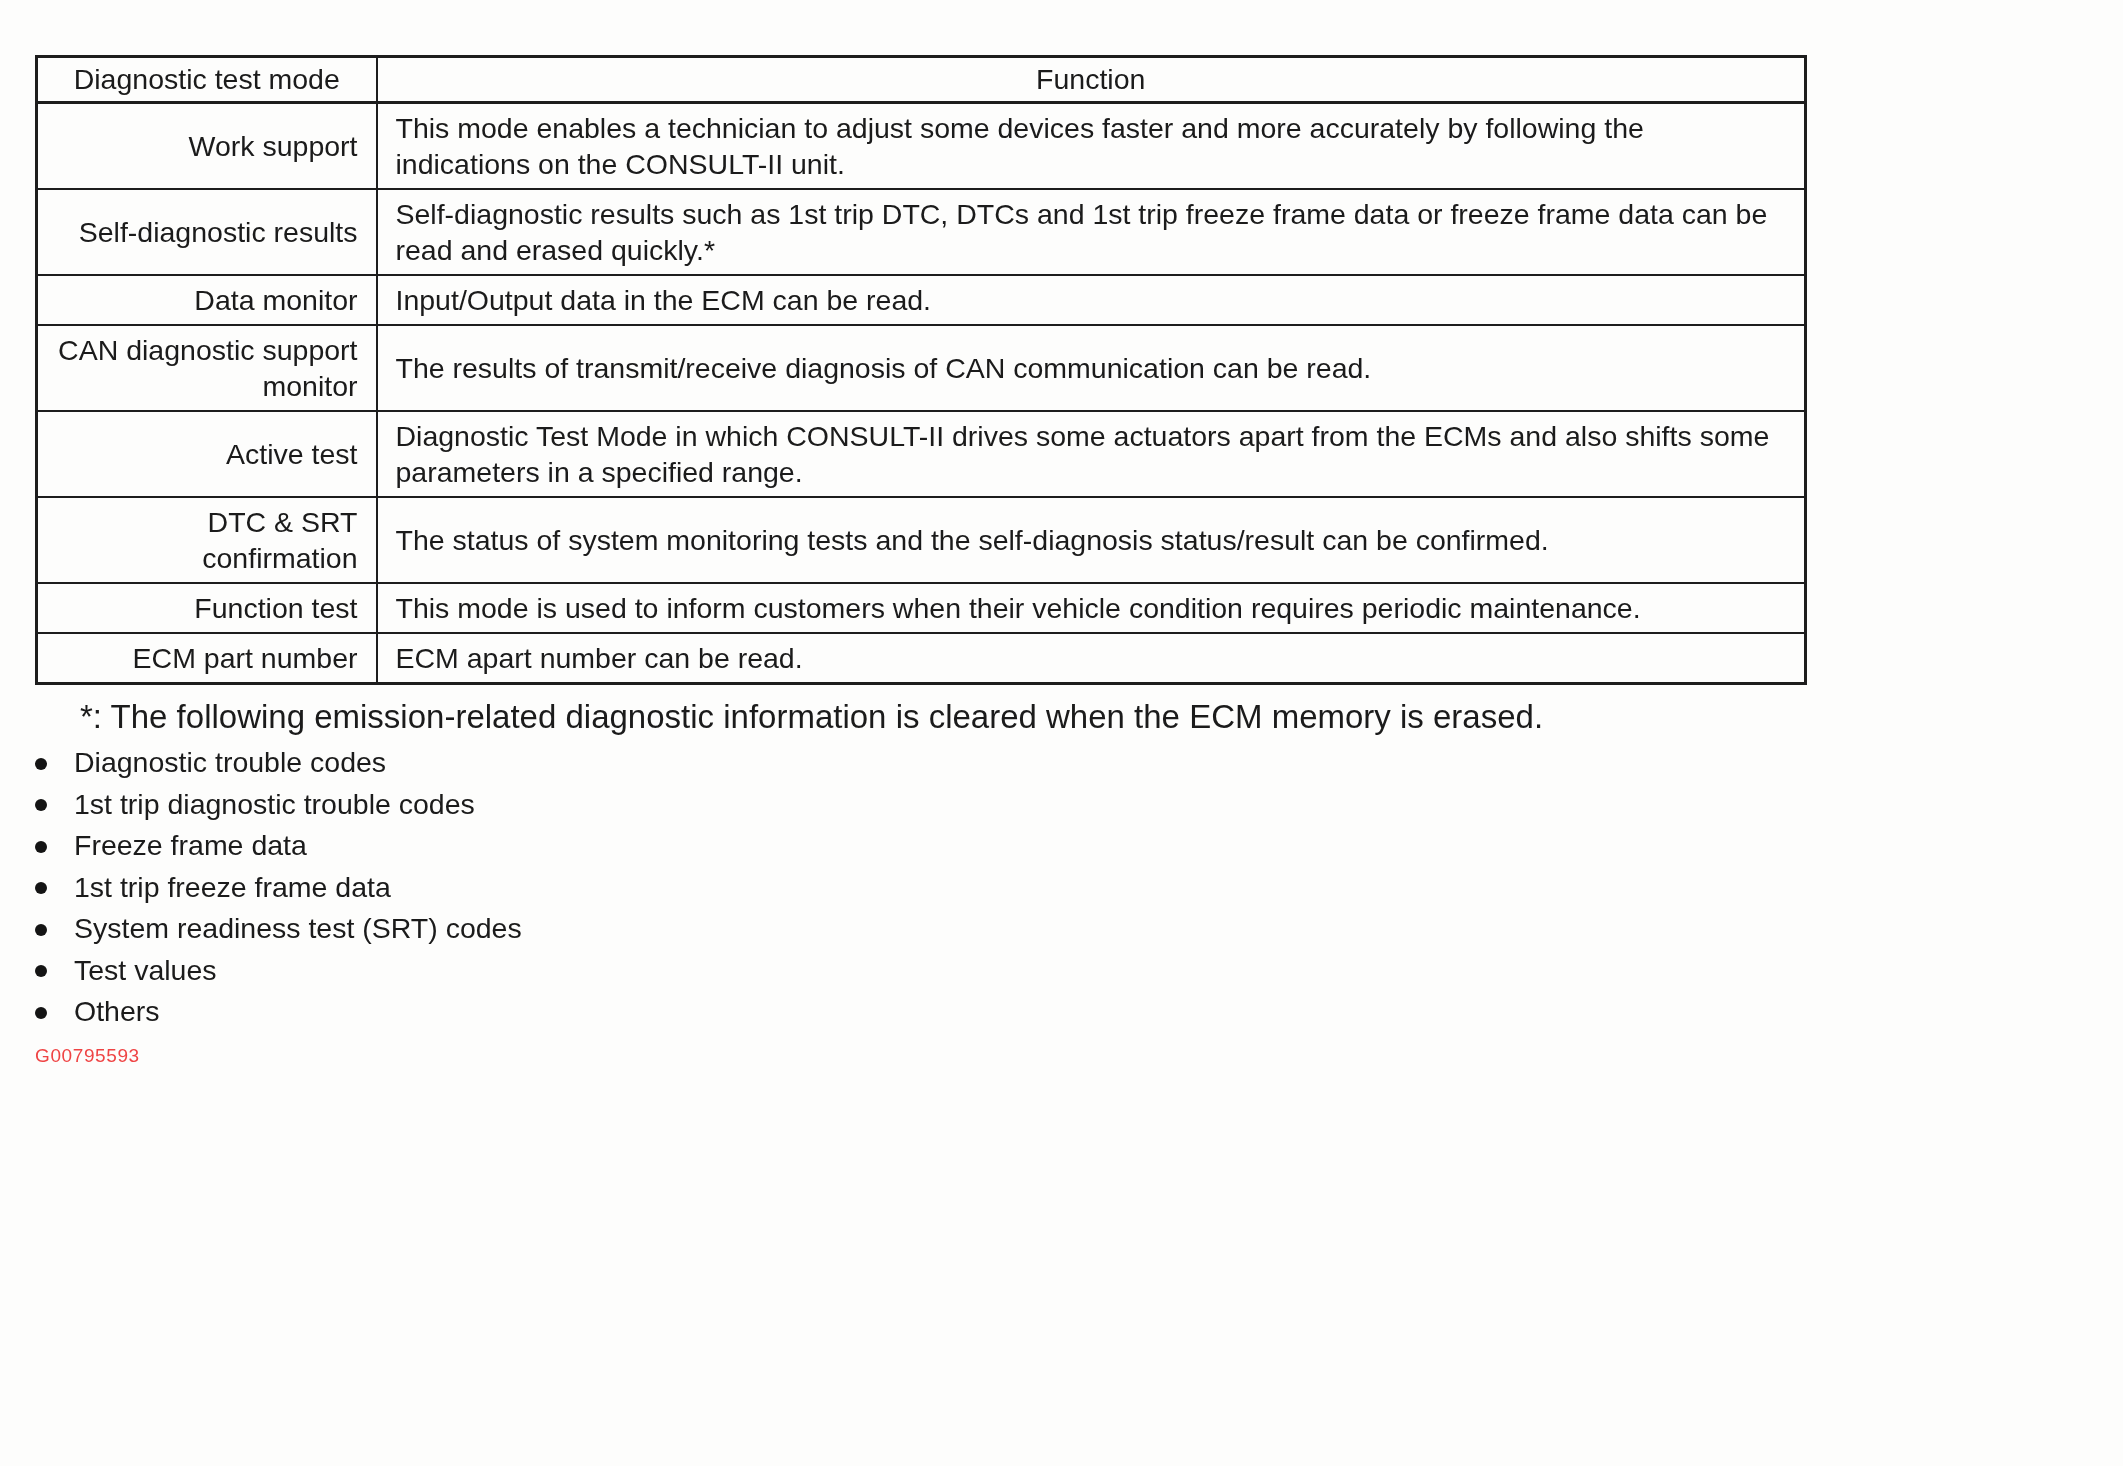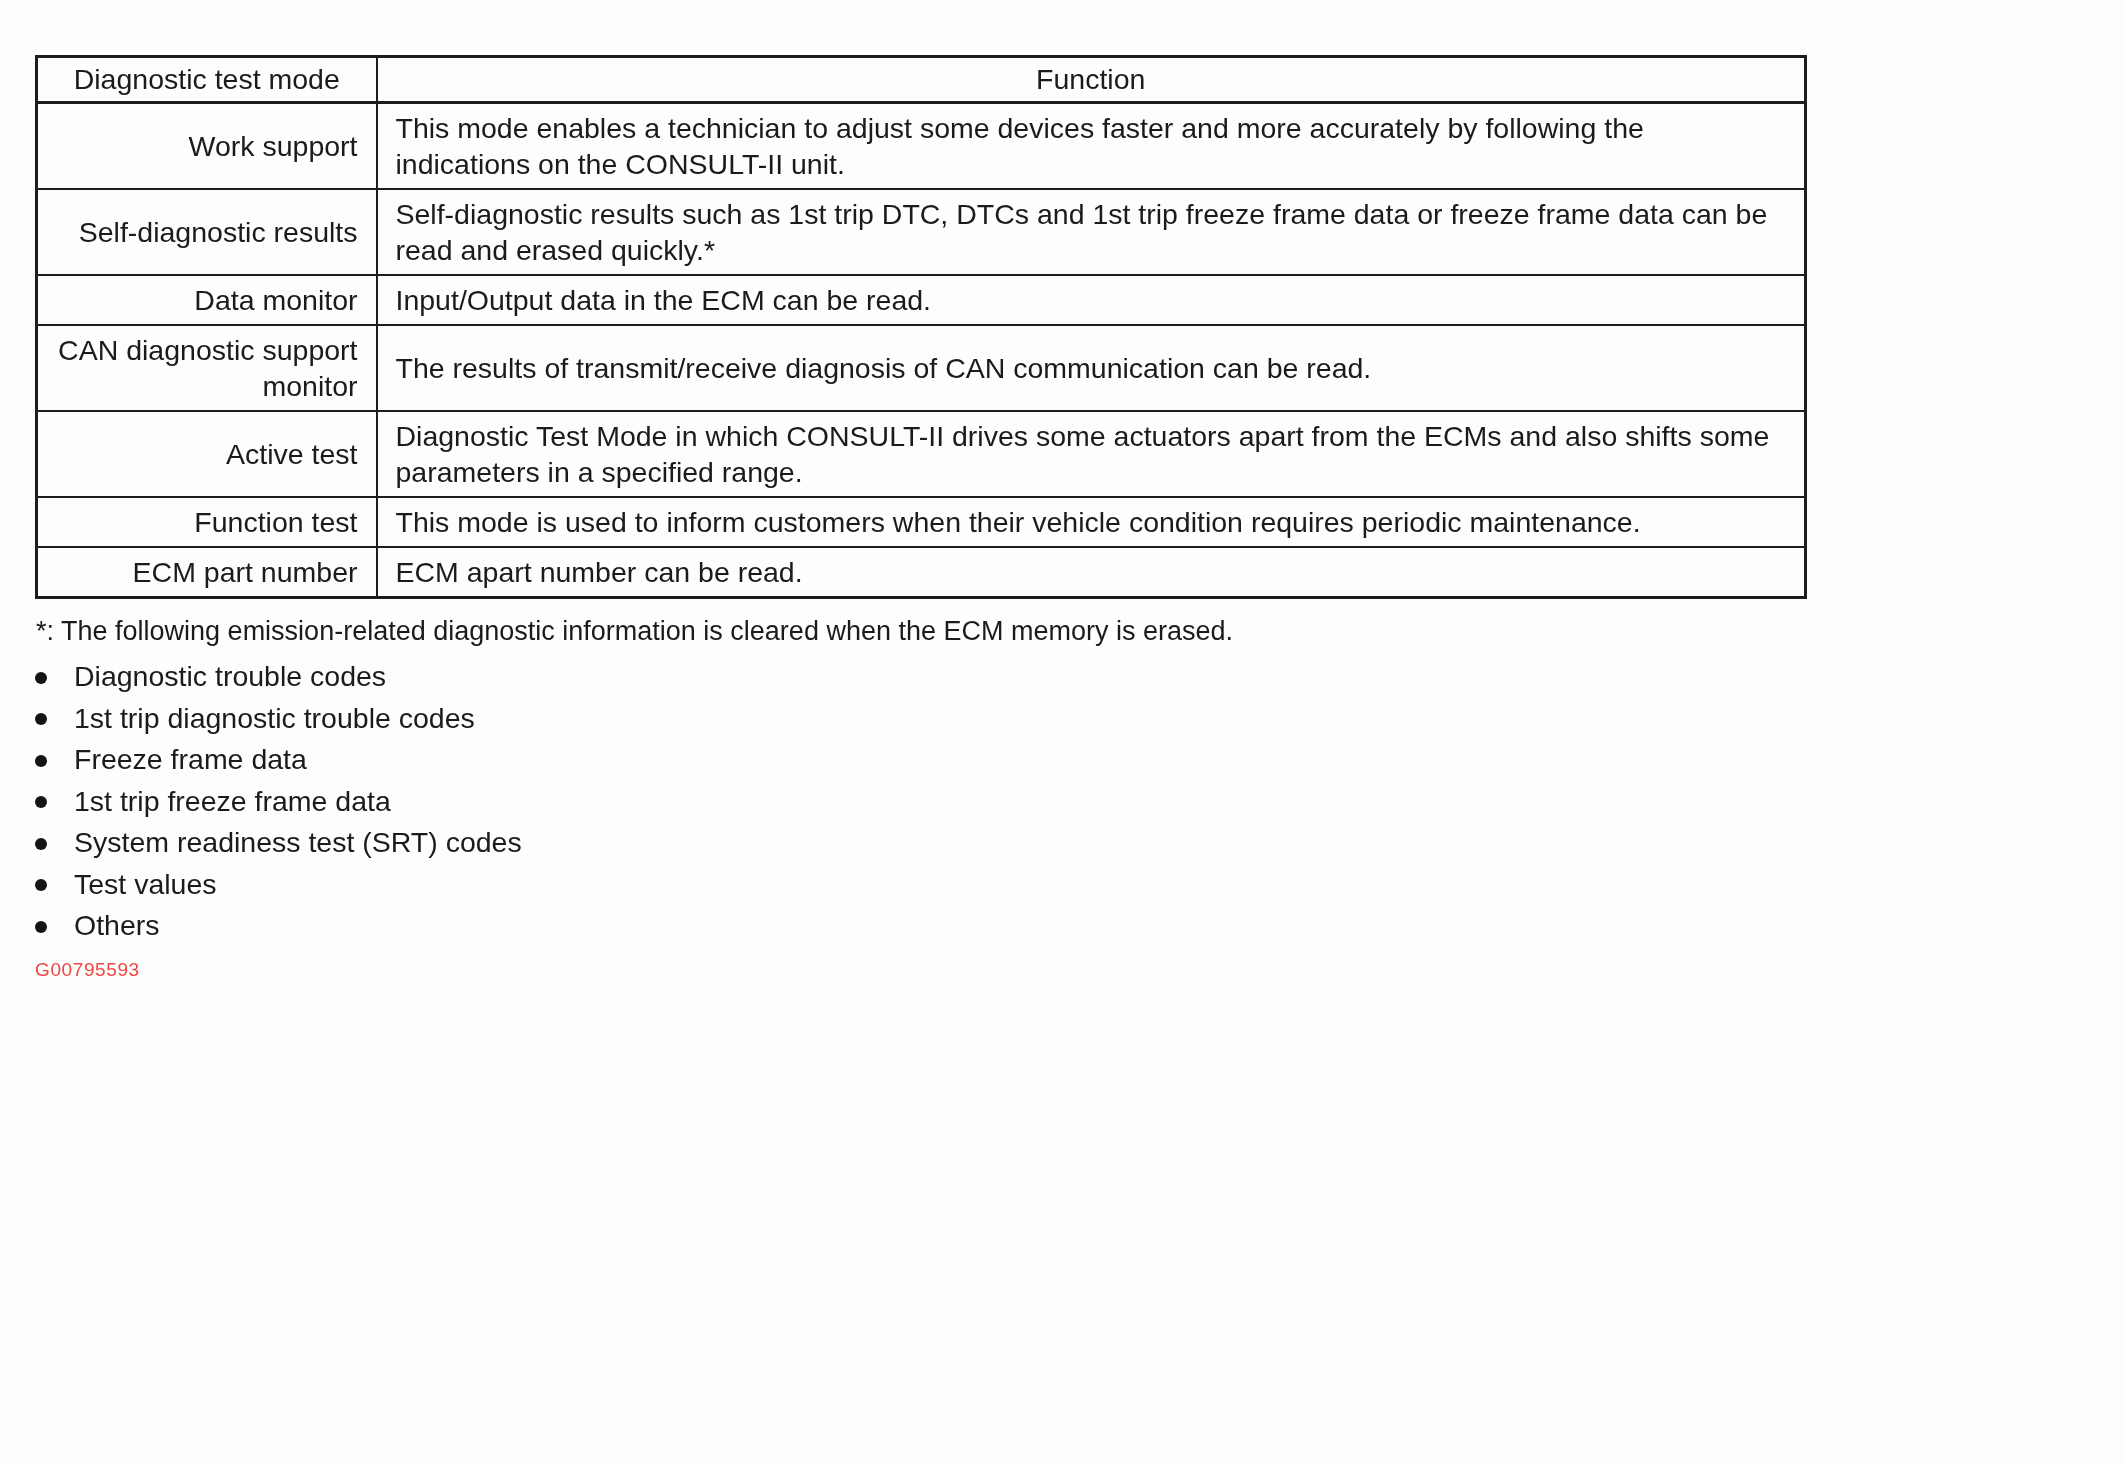--- a/index.html
+++ b/index.html
@@ -40,23 +40,24 @@
     line-height: 36px;
     padding: 6px 18px;
   }
   td.mode { padding-left: 14px; padding-right: 10px; text-align: right; }
   td.func { padding-right: 70px; }
   tr.h2 { height: 78px; }
   tr.h1 { height: 45px; }
 
   .footnote {
     margin-top: 15px;
-    font-size: 27px;
+    font-size: 33px;
     line-height: 34px;
     padding-left: 1px;
+    margin-left: 44px;
   }
 
   .bullets {
     margin-top: 8px;
   }
   .bullet-item {
     display: flex;
     align-items: center;
     height: 41.5px;
     font-size: 28.5px;
@@ -109,20 +110,24 @@
       </tr>
       <tr class="h2">
         <td class="mode">CAN diagnostic support monitor</td>
         <td class="func">The results of transmit/receive diagnosis of CAN communication can be read.</td>
       </tr>
       <tr class="h2">
         <td class="mode">Active test</td>
         <td class="func">Diagnostic Test Mode in which CONSULT-II drives some actuators apart from the ECMs and also shifts some parameters in a specified range.</td>
       </tr>
       <tr class="h1">
+        <td class="mode">DTC &amp; SRT confirmation</td>
+        <td class="func">The status of system monitoring tests and the self-diagnosis status/result can be confirmed.</td>
+      </tr>
+      <tr class="h1">
         <td class="mode">Function test</td>
         <td class="func">This mode is used to inform customers when their vehicle condition requires periodic maintenance.</td>
       </tr>
       <tr class="h1">
         <td class="mode">ECM part number</td>
         <td class="func">ECM apart number can be read.</td>
       </tr>
     </tbody>
   </table>
 

